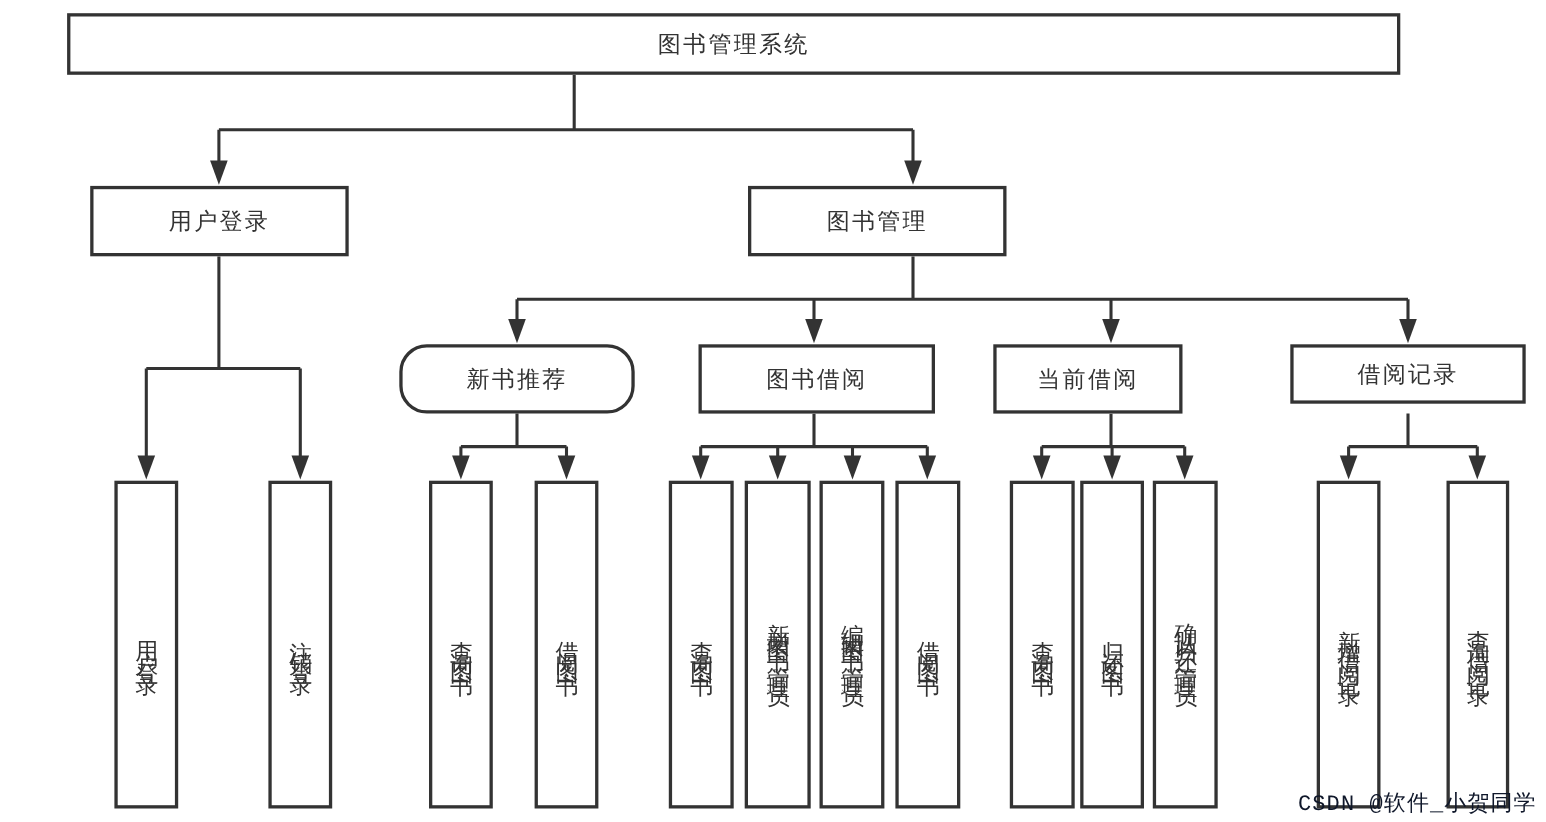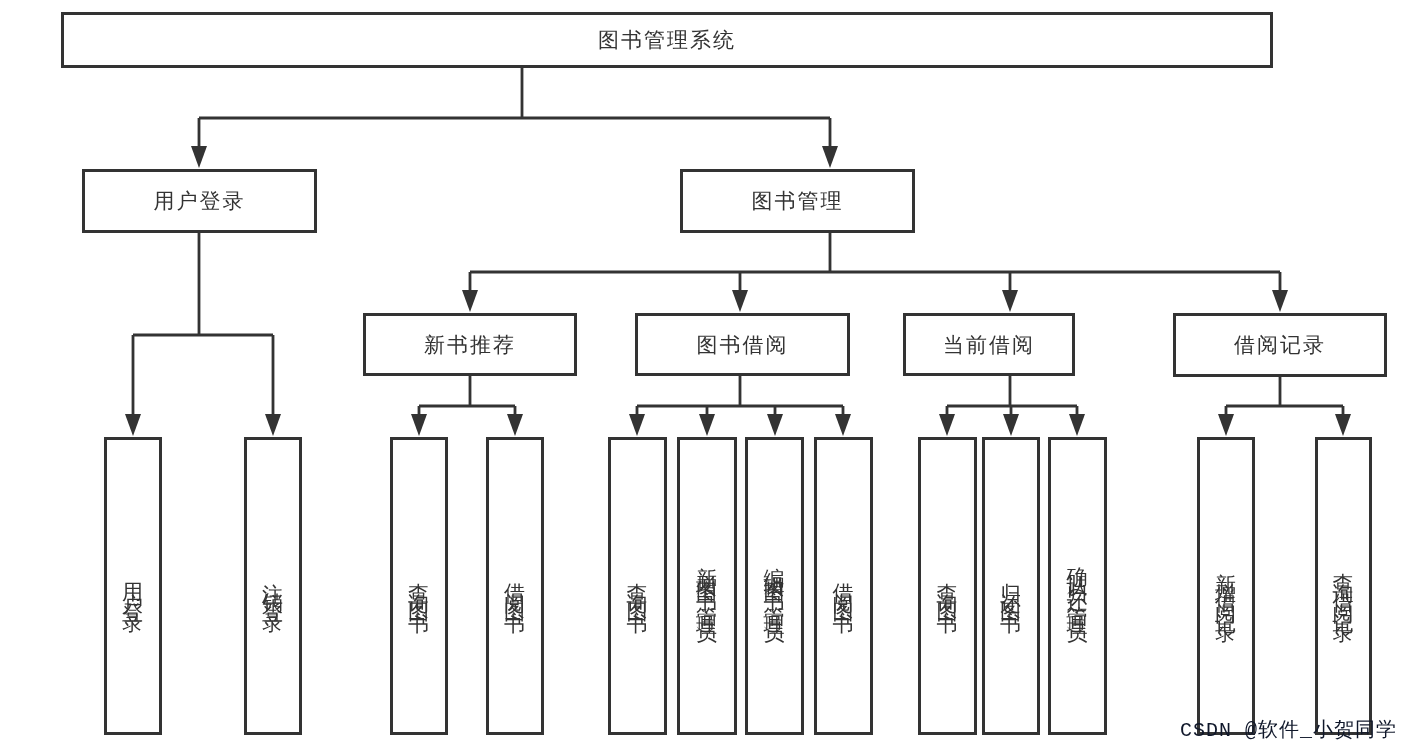--- a/index.html
+++ b/index.html
@@ -104,30 +104,30 @@
     <span>图书管理系统</span>
   </div>
 
   <div class="box" style="left:82px; top:169px; width:235px; height:64px;">
     <span>用户登录</span>
   </div>
   <div class="box" style="left:680px; top:169px; width:235px; height:64px;">
     <span>图书管理</span>
   </div>
 
-  <div class="box" style="left:363px; top:313px; width:214px; height:63px;">
+  <div class="box" style="left:363px; top:313px; width:214px; height:63px;border-radius:25px;">
     <span>新书推荐</span>
   </div>
   <div class="box" style="left:635px; top:313px; width:215px; height:63px;">
     <span>图书借阅</span>
   </div>
   <div class="box" style="left:903px; top:313px; width:172px; height:63px;">
     <span>当前借阅</span>
   </div>
-  <div class="box" style="left:1173px; top:313px; width:214px; height:64px;text-align:center;">
+  <div class="box" style="left:1173px; top:313px; width:214px; height:54px;text-align:center;">
     <span>借阅记录</span>
   </div>
 
   <div class="box" style="left:104px; top:437px; width:58px; height:298px;">
     <span class="vlabel">用户登录</span>
   </div>
   <div class="box" style="left:244px; top:437px; width:58px; height:298px;">
     <span class="vlabel">注销登录</span>
   </div>
 

